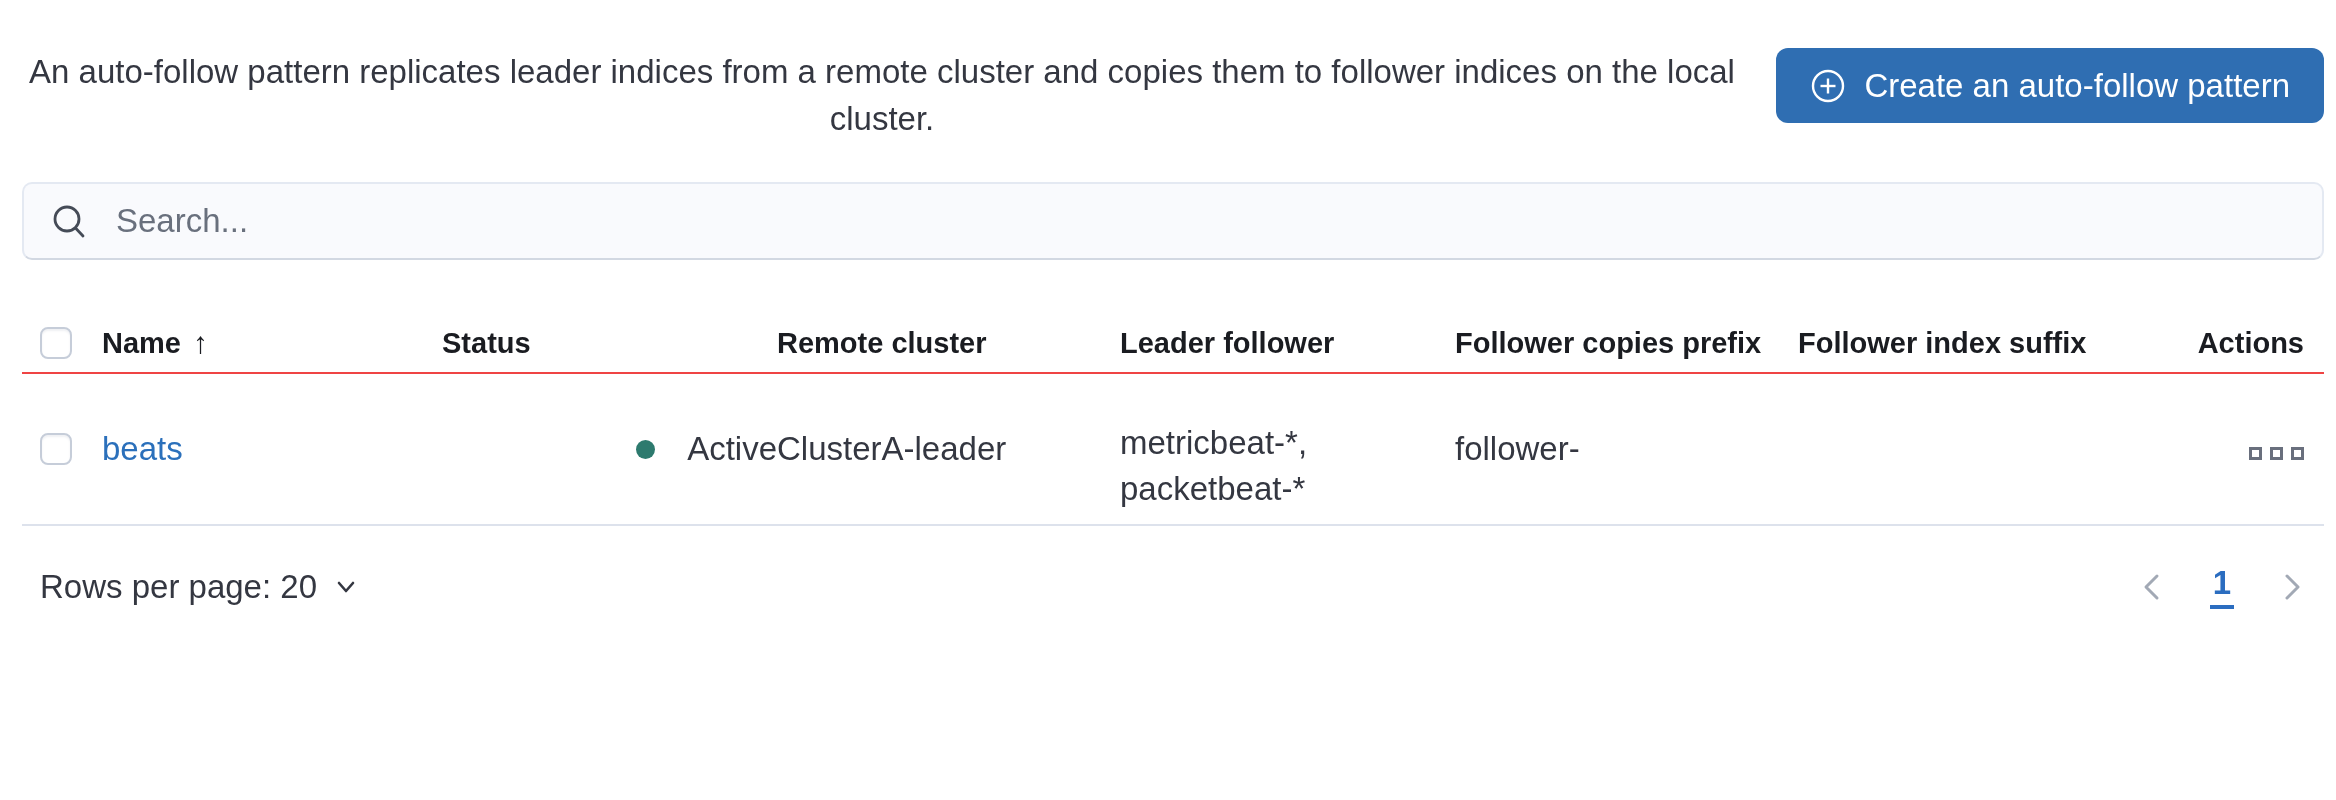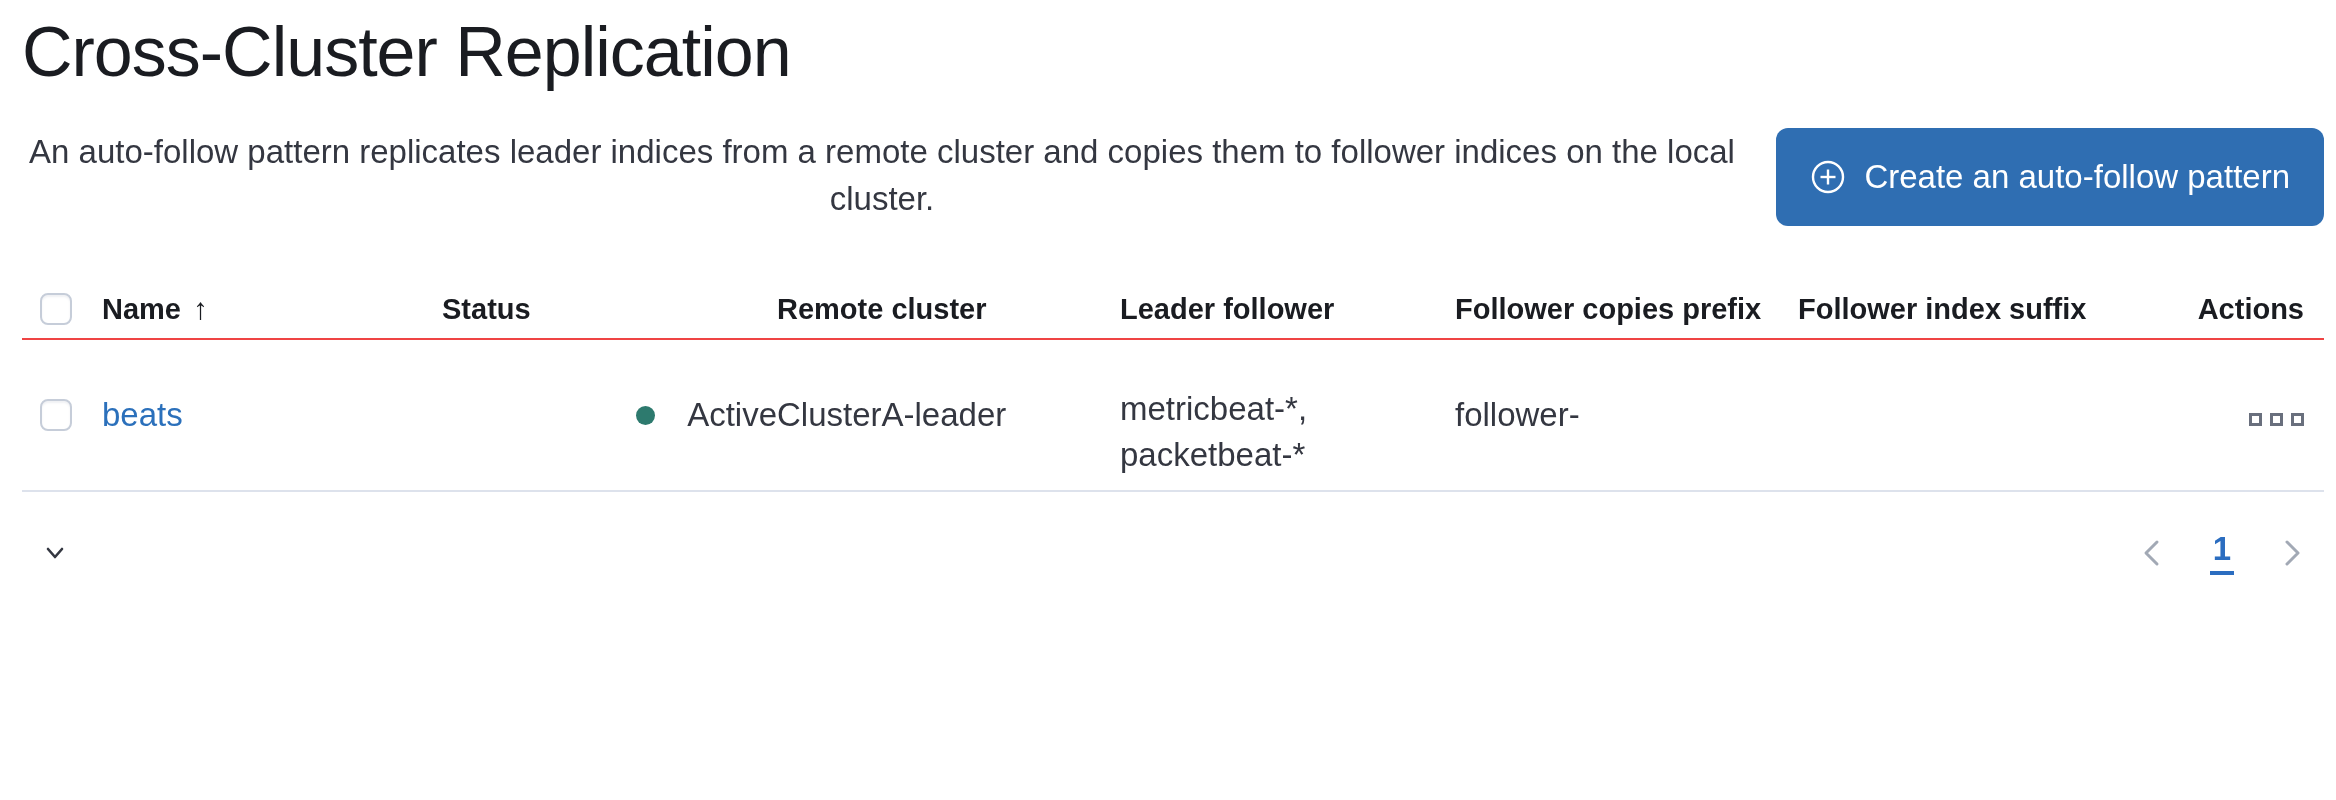--- a/index.html
+++ b/index.html
@@ -53,21 +53,21 @@
     line-height: 47px;
     color: #343741;
     max-width: 1720px;
     text-align: center;
   }
   .create-btn {
     flex-shrink: 0;
     display: flex;
     align-items: center;
     gap: 18px;
-    height: 98px;
+    height: 75px;
     padding: 0 34px;
     background: #2f6eb2;
     color: #ffffff;
     font-size: 33px;
     border: none;
     border-radius: 12px;
     cursor: pointer;
     font-family: inherit;
   }
   .create-btn svg { display: block; }
@@ -184,35 +184,41 @@
     padding: 0 3px 3px 3px;
     cursor: pointer;
     text-decoration: none;
   }
 </style>
 </head>
 <body>
 
 <div class="page">
 
-  <h1 class="page-title">Cross-Cluster Replication</h1>
 
 
   <div class="content-header">
     <div class="description">An auto-follow pattern replicates leader indices from a remote cluster and copies them to follower indices on the local cluster.</div>
     <button class="create-btn">
       <svg width="36" height="36" viewBox="0 0 36 36">
         <circle cx="18" cy="18" r="15" fill="none" stroke="#ffffff" stroke-width="2.4"></circle>
         <line x1="18" y1="10.5" x2="18" y2="25.5" stroke="#ffffff" stroke-width="2.4"></line>
         <line x1="10.5" y1="18" x2="25.5" y2="18" stroke="#ffffff" stroke-width="2.4"></line>
       </svg>
       <span>Create an auto-follow pattern</span>
     </button>
   </div>
 
+  <div class="search-bar">
+    <svg class="search-icon" width="40" height="40" viewBox="0 0 40 40">
+      <circle cx="17" cy="16" r="12" fill="none" stroke="#454b57" stroke-width="2.8"></circle>
+      <line x1="25.5" y1="25" x2="33" y2="33" stroke="#454b57" stroke-width="2.8" stroke-linecap="round"></line>
+    </svg>
+    <input type="text" value="" placeholder="Search..." style="">
+  </div>
 
   <table class="crr-table">
     <colgroup>
       <col style="width:80px">
         <col style="width:340px">
         <col style="width:335px">
         <col style="width:343px">
       <col style="width:335px">
         <col style="width:343px">
         <col style="width:340px">
@@ -258,20 +264,21 @@
               <span></span>
               <span></span>
             </span>
         </td>
       </tr>
     </tbody>
   </table>
 
   <div class="table-footer">
     <button class="rows-per-page">
+      <span>Rows per page: 20</span>
       <svg width="30" height="30" viewBox="0 0 30 30">
         <polyline points="8,11 15,19 22,11" fill="none" stroke="#343741" stroke-width="2.6" stroke-linecap="round" stroke-linejoin="round"></polyline>
       </svg>
     </button>
     <div class="pagination">
       <svg class="page-chevron" width="32" height="44" viewBox="0 0 32 44">
         <polyline points="21,11 10,22 21,33" fill="none" stroke="#a2a9b5" stroke-width="3" stroke-linecap="round" stroke-linejoin="round"></polyline>
       </svg>
       <a class="page-number">1</a>
       <svg class="page-chevron" width="32" height="44" viewBox="0 0 32 44">

